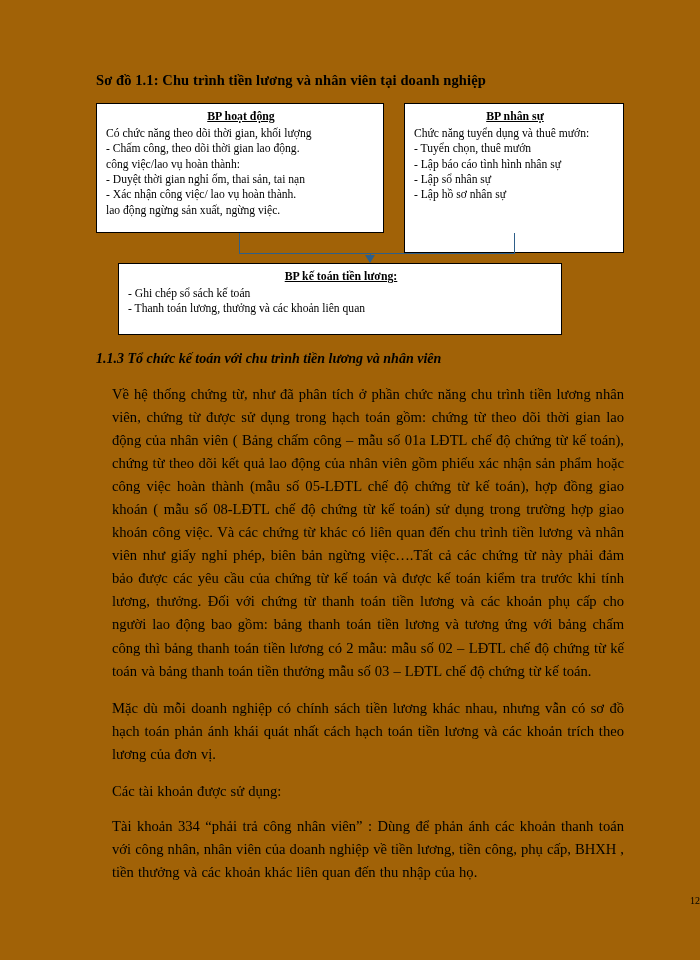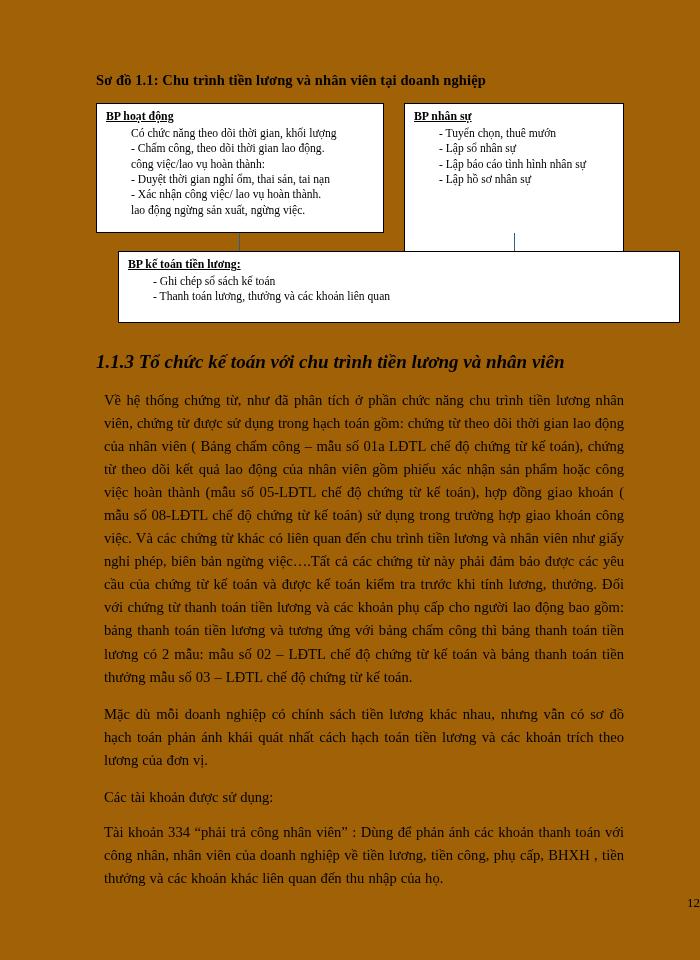--- a/index.html
+++ b/index.html
@@ -49,34 +49,34 @@
     font-size: 11.6px;
     line-height: 1.33;
     color: #000;
   }
   .box .bhead {
     font-weight: bold;
     text-decoration: underline;
     display: block;
     margin-bottom: 1px;
     font-size: 11.8px;
+    text-align: center;
   }
   .box .bline {
     display: block;
     white-space: pre-wrap;
-    margin-left: 25px;
   }
   #box-hoatdong {
     left: 0; top: 0; width: 288px; height: 130px;
   }
   #box-nhansu {
     left: 308px; top: 0; width: 220px; height: 150px;
   }
   #box-ketoan {
-    left: 22px; top: 148px; width: 562px; height: 72px;
+    left: 22px; top: 160px; width: 444px; height: 72px;
   }
   
   .conn {
     position: absolute;
     background: #2e5f8a;
   }
   #conn-left-v   { left: 143px; top: 130px; width: 1px; height: 20px; }
   #conn-left-h   { left: 143px; top: 150px; width: 131px; height: 1px; }
   #conn-right-v  { left: 418px; top: 130px; width: 1px; height: 20px; }
   #conn-right-h  { left: 274px; top: 150px; width: 145px; height: 1px; }
@@ -85,45 +85,45 @@
     position: absolute;
     left: 269px; top: 152px;
     width: 0; height: 0;
     border-left: 5px solid transparent;
     border-right: 5px solid transparent;
     border-top: 8px solid #2e5f8a;
   }
 
   
   h3.section-heading {
-    font-size: 19px;
+    font-size: 14px;
     font-weight: bold;
     font-style: italic;
     margin: 10px 0 16px 0;
     color: #000;
   }
   p.para {
     font-size: 14.6px;
     line-height: 1.58;
     text-align: justify;
     text-justify: inter-word;
-    margin: 0 0 14px 8px;
+    margin: 0 0 14px 16px;
     text-indent: 0;
     color: #000;
     word-spacing: .4px;
   }
   p.para.tight { margin-bottom: 12px; }
 
   .page-number {
     position: absolute;
     left: 0;
     right: 0;
     top: 895px;
     text-align: right;
-    font-size: 13px;
+    font-size: 10px;
     color: #000;
   }
 </style>
 </head>
 <body>
 
 <div class="page">
   <div class="content">
 
     <div class="fig-title">Sơ đồ 1.1: Chu trình tiền lương và nhân viên tại doanh nghiệp</div>
@@ -135,23 +135,24 @@
         <span class="bline">Có chức năng theo dõi thời gian, khối lượng</span>
         <span class="bline">- Chấm công, theo dõi thời gian lao động.</span>
         <span class="bline">công việc/lao vụ hoàn thành:</span>
         <span class="bline">- Duyệt thời gian nghỉ ốm, thai sản, tai nạn</span>
         <span class="bline">- Xác nhận công việc/ lao vụ hoàn thành.</span>
         <span class="bline">lao động ngừng sản xuất, ngừng việc.</span>
       </div>
 
       <div class="box" id="box-nhansu">
         <span class="bhead">BP nhân sự</span>
+        <span class="bline">Chức năng tuyển dụng và thuê mướn:</span>
         <span class="bline">- Tuyển chọn, thuê mướn</span>
+        <span class="bline">- Lập báo cáo tình hình nhân sự</span>
         <span class="bline">- Lập sổ nhân sự</span>
-        <span class="bline">- Lập báo cáo tình hình nhân sự</span>
         <span class="bline">- Lập hồ sơ nhân sự</span>
       </div>
 
       <div class="conn" id="conn-left-v"></div>
       <div class="conn" id="conn-left-h"></div>
       <div class="conn" id="conn-right-v"></div>
       <div class="conn" id="conn-right-h"></div>
       <div class="conn" id="conn-mid-v"></div>
       <div class="arrow-down"></div>
 

